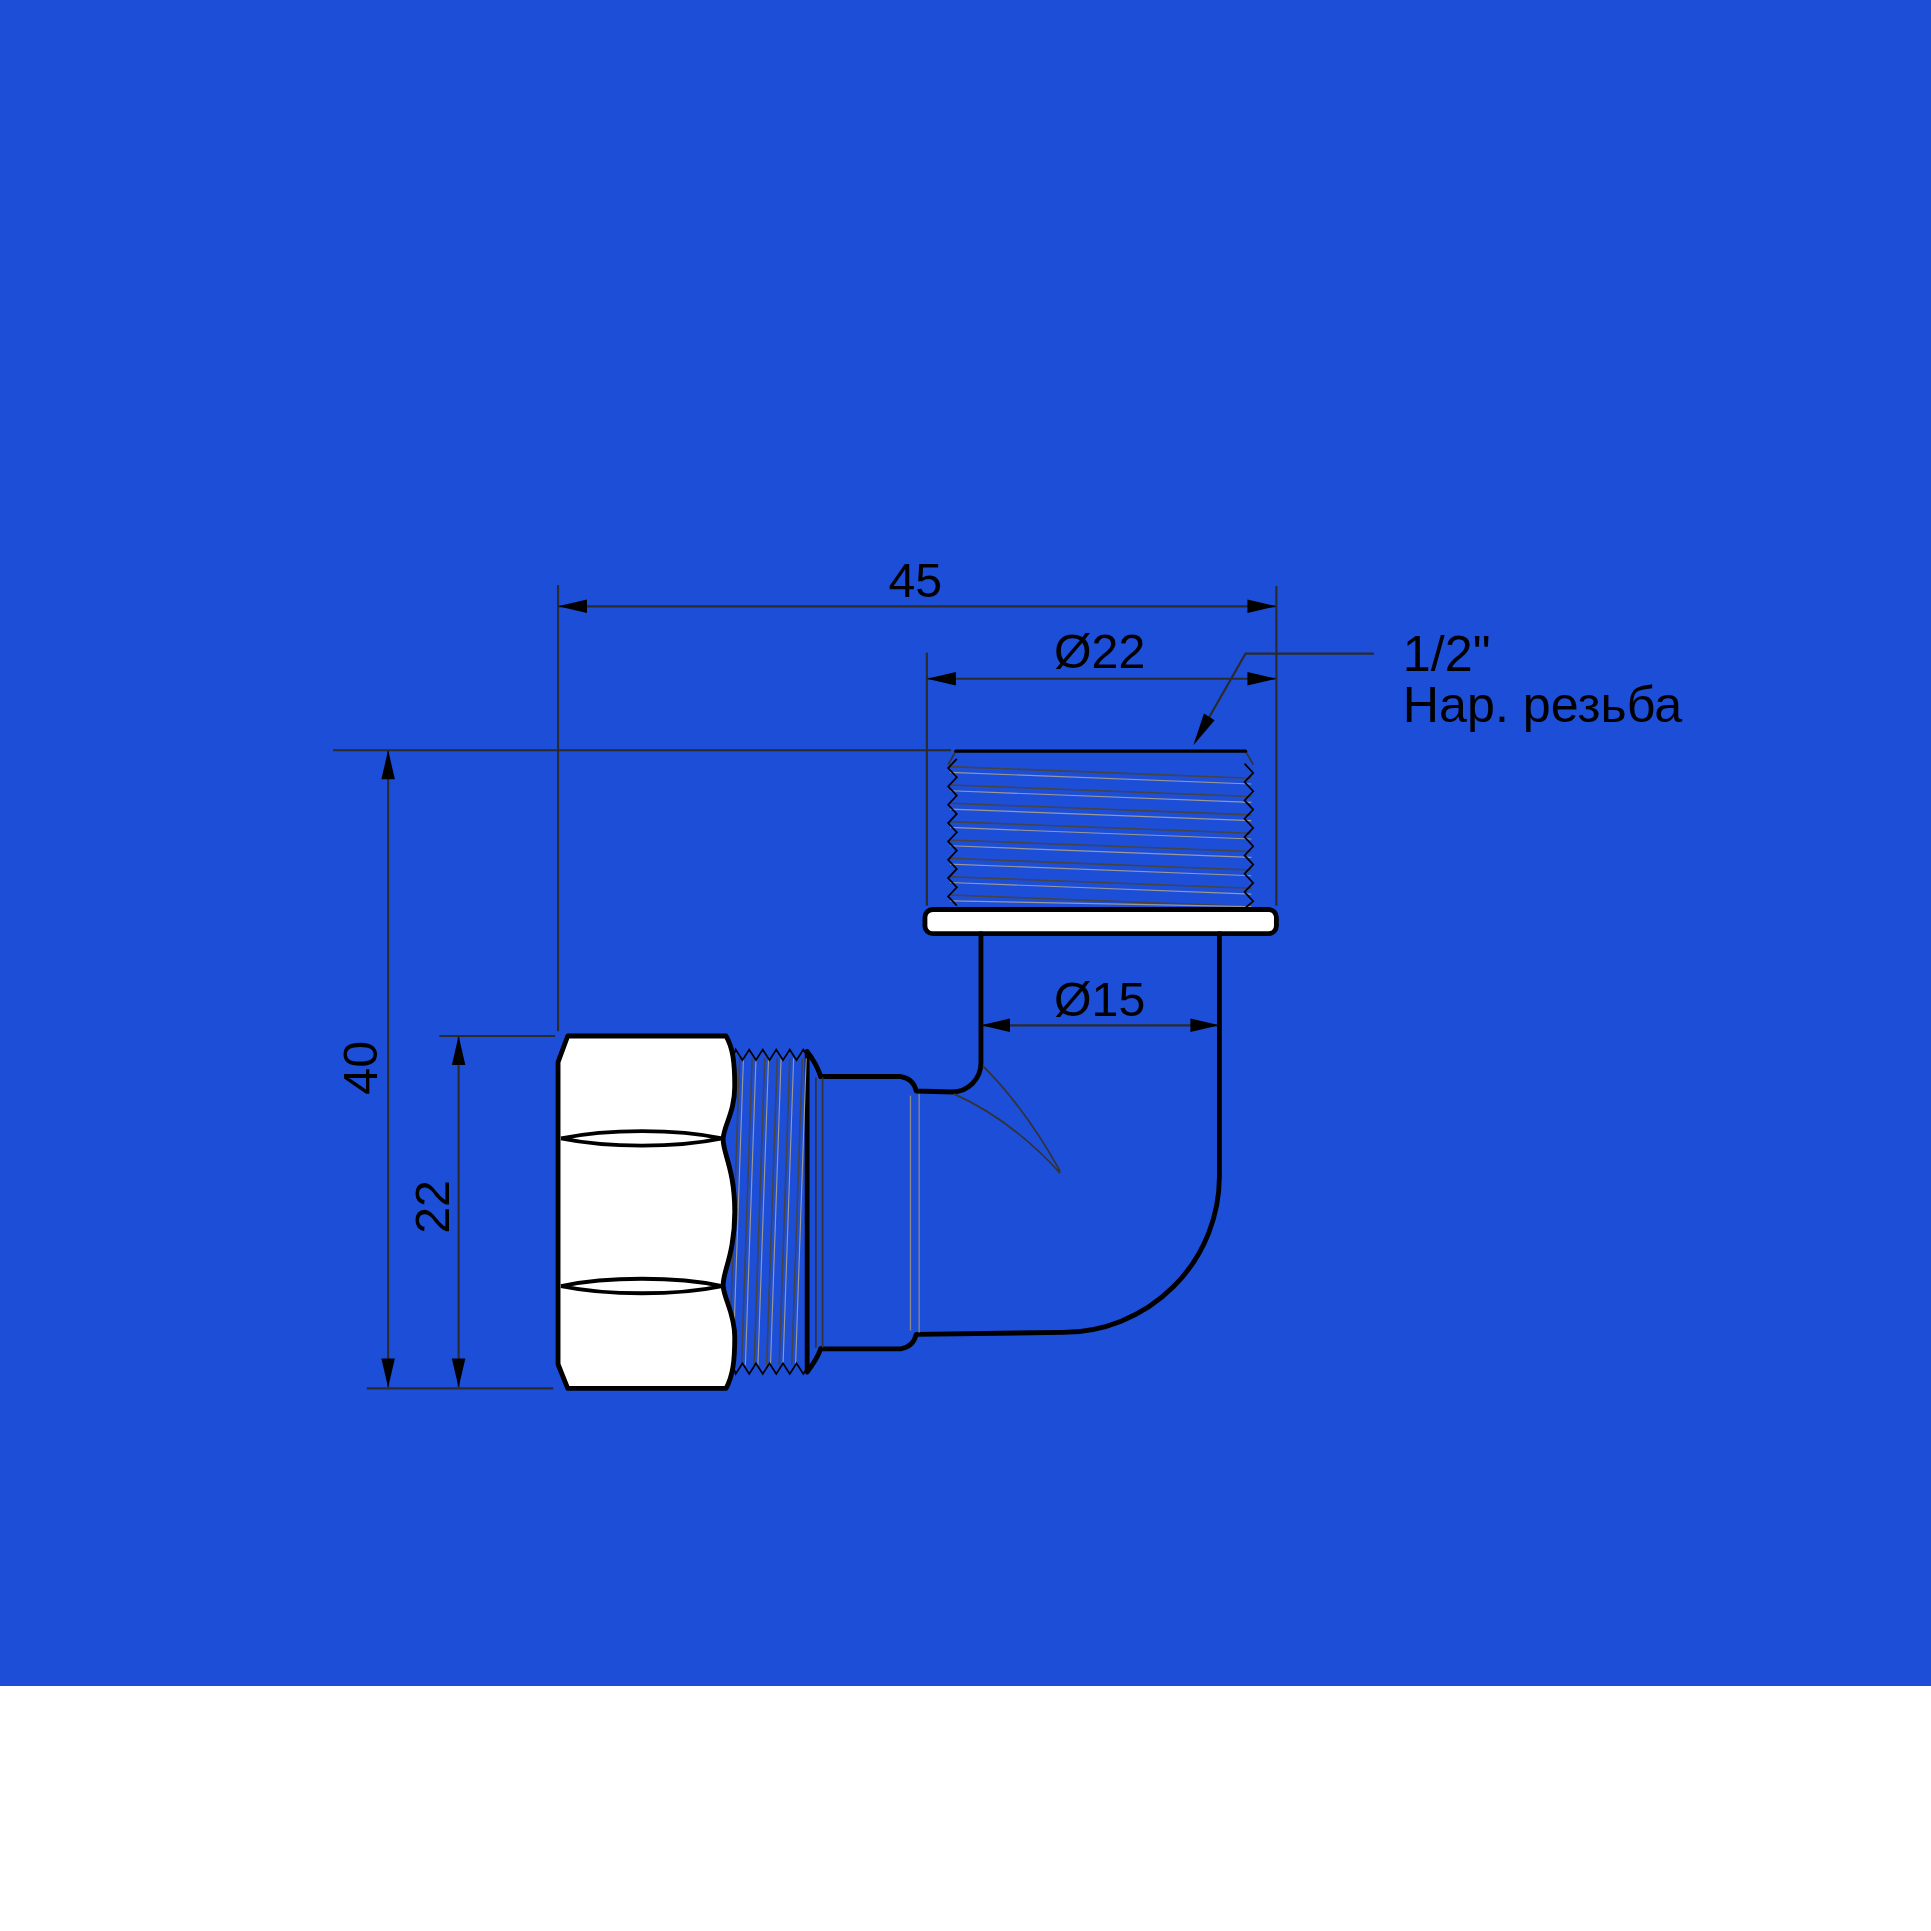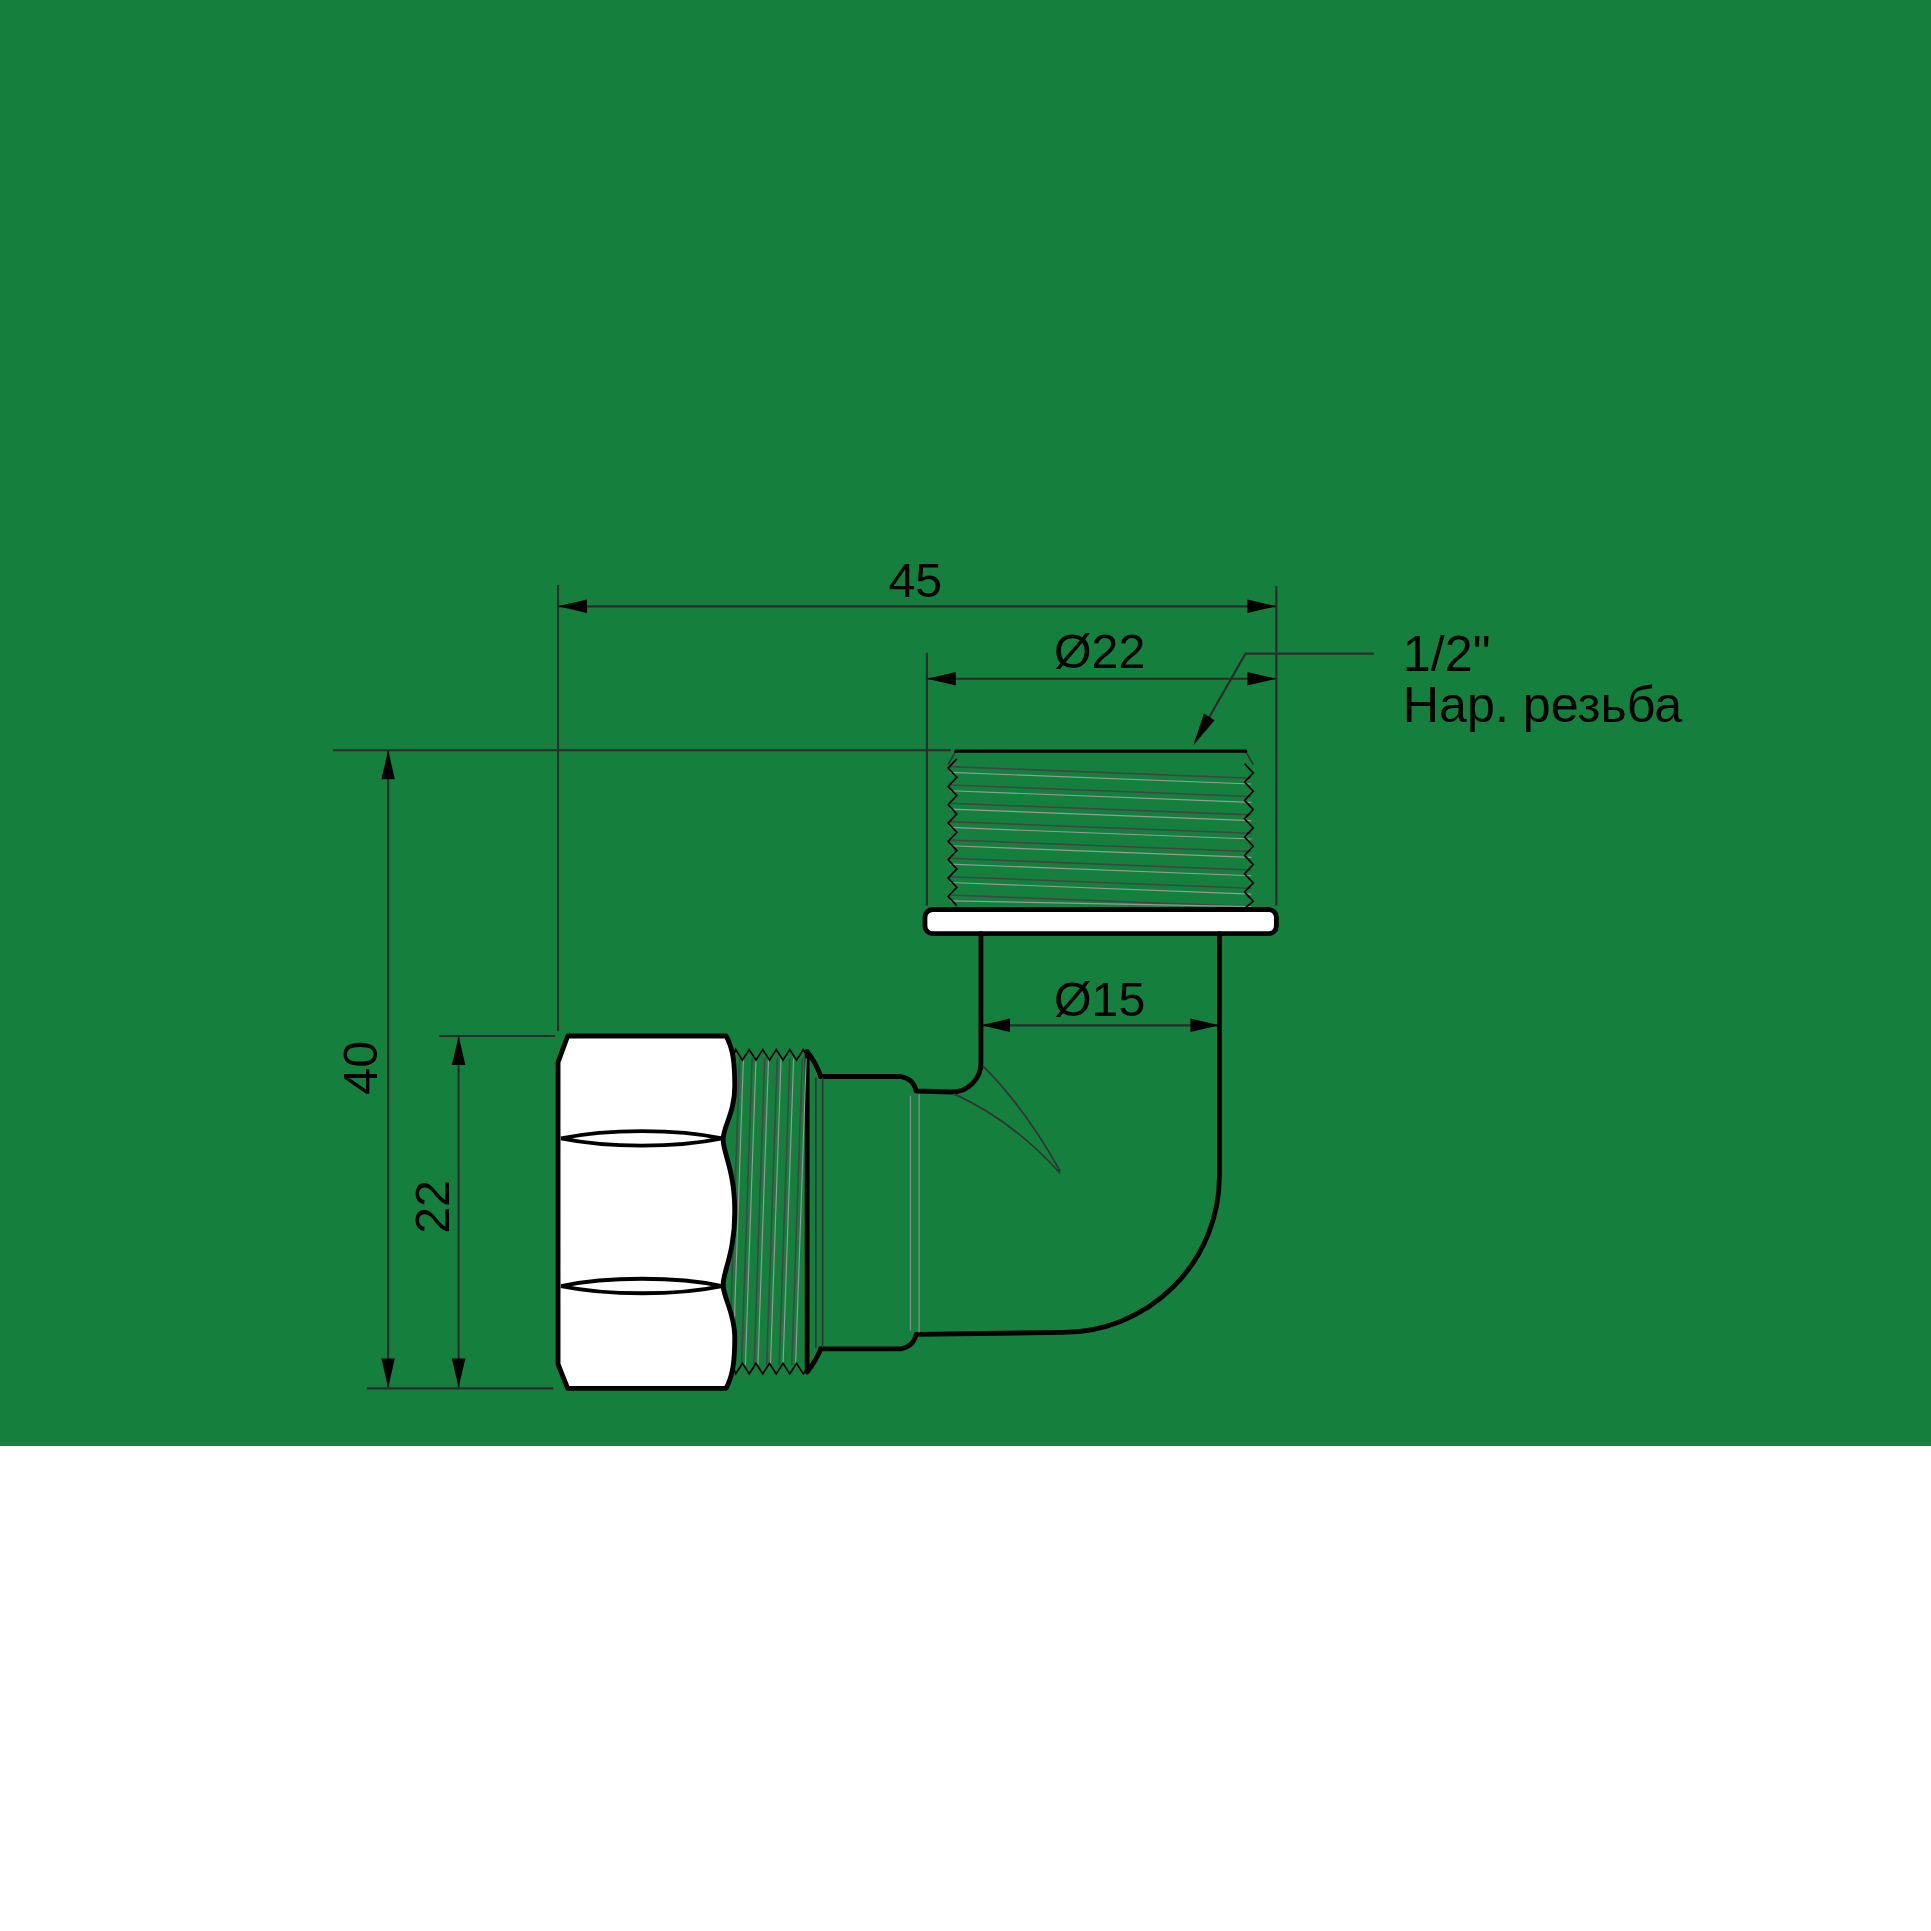--- a/index.html
+++ b/index.html
@@ -1,16 +1,16 @@
 <!DOCTYPE html>
 <html><head>
 <meta charset="utf-8">
 <style>
   html,body{margin:0;padding:0;background:#ffffff;}
-  #canvas{position:relative;width:1931px;height:1446px;background:#15803d;overflow:hidden;}
+  #canvas{position:relative;width:1931px;height:1686px;background:#1d4ed8;overflow:hidden;}
   svg{position:absolute;left:0;top:0;}
   svg text{font-family:"Liberation Sans","DejaVu Sans",sans-serif;fill:#000;}
   .dimtxt{font-size:50px;}
   .notetxt{font-size:52px;}
   .outline{stroke:#000;stroke-width:5;fill:none;stroke-linejoin:round;stroke-linecap:round;}
   .outline-fill{stroke:#000;stroke-width:5;fill:#fff;stroke-linejoin:round;}
   .facet{stroke:#000;stroke-width:4;fill:none;}
   .dim{stroke:#2b2b2b;stroke-width:2.2;fill:none;}
   .thin{stroke:#333;stroke-width:1.8;fill:none;}
   .helix{stroke:#444;stroke-width:1.6;fill:none;}

